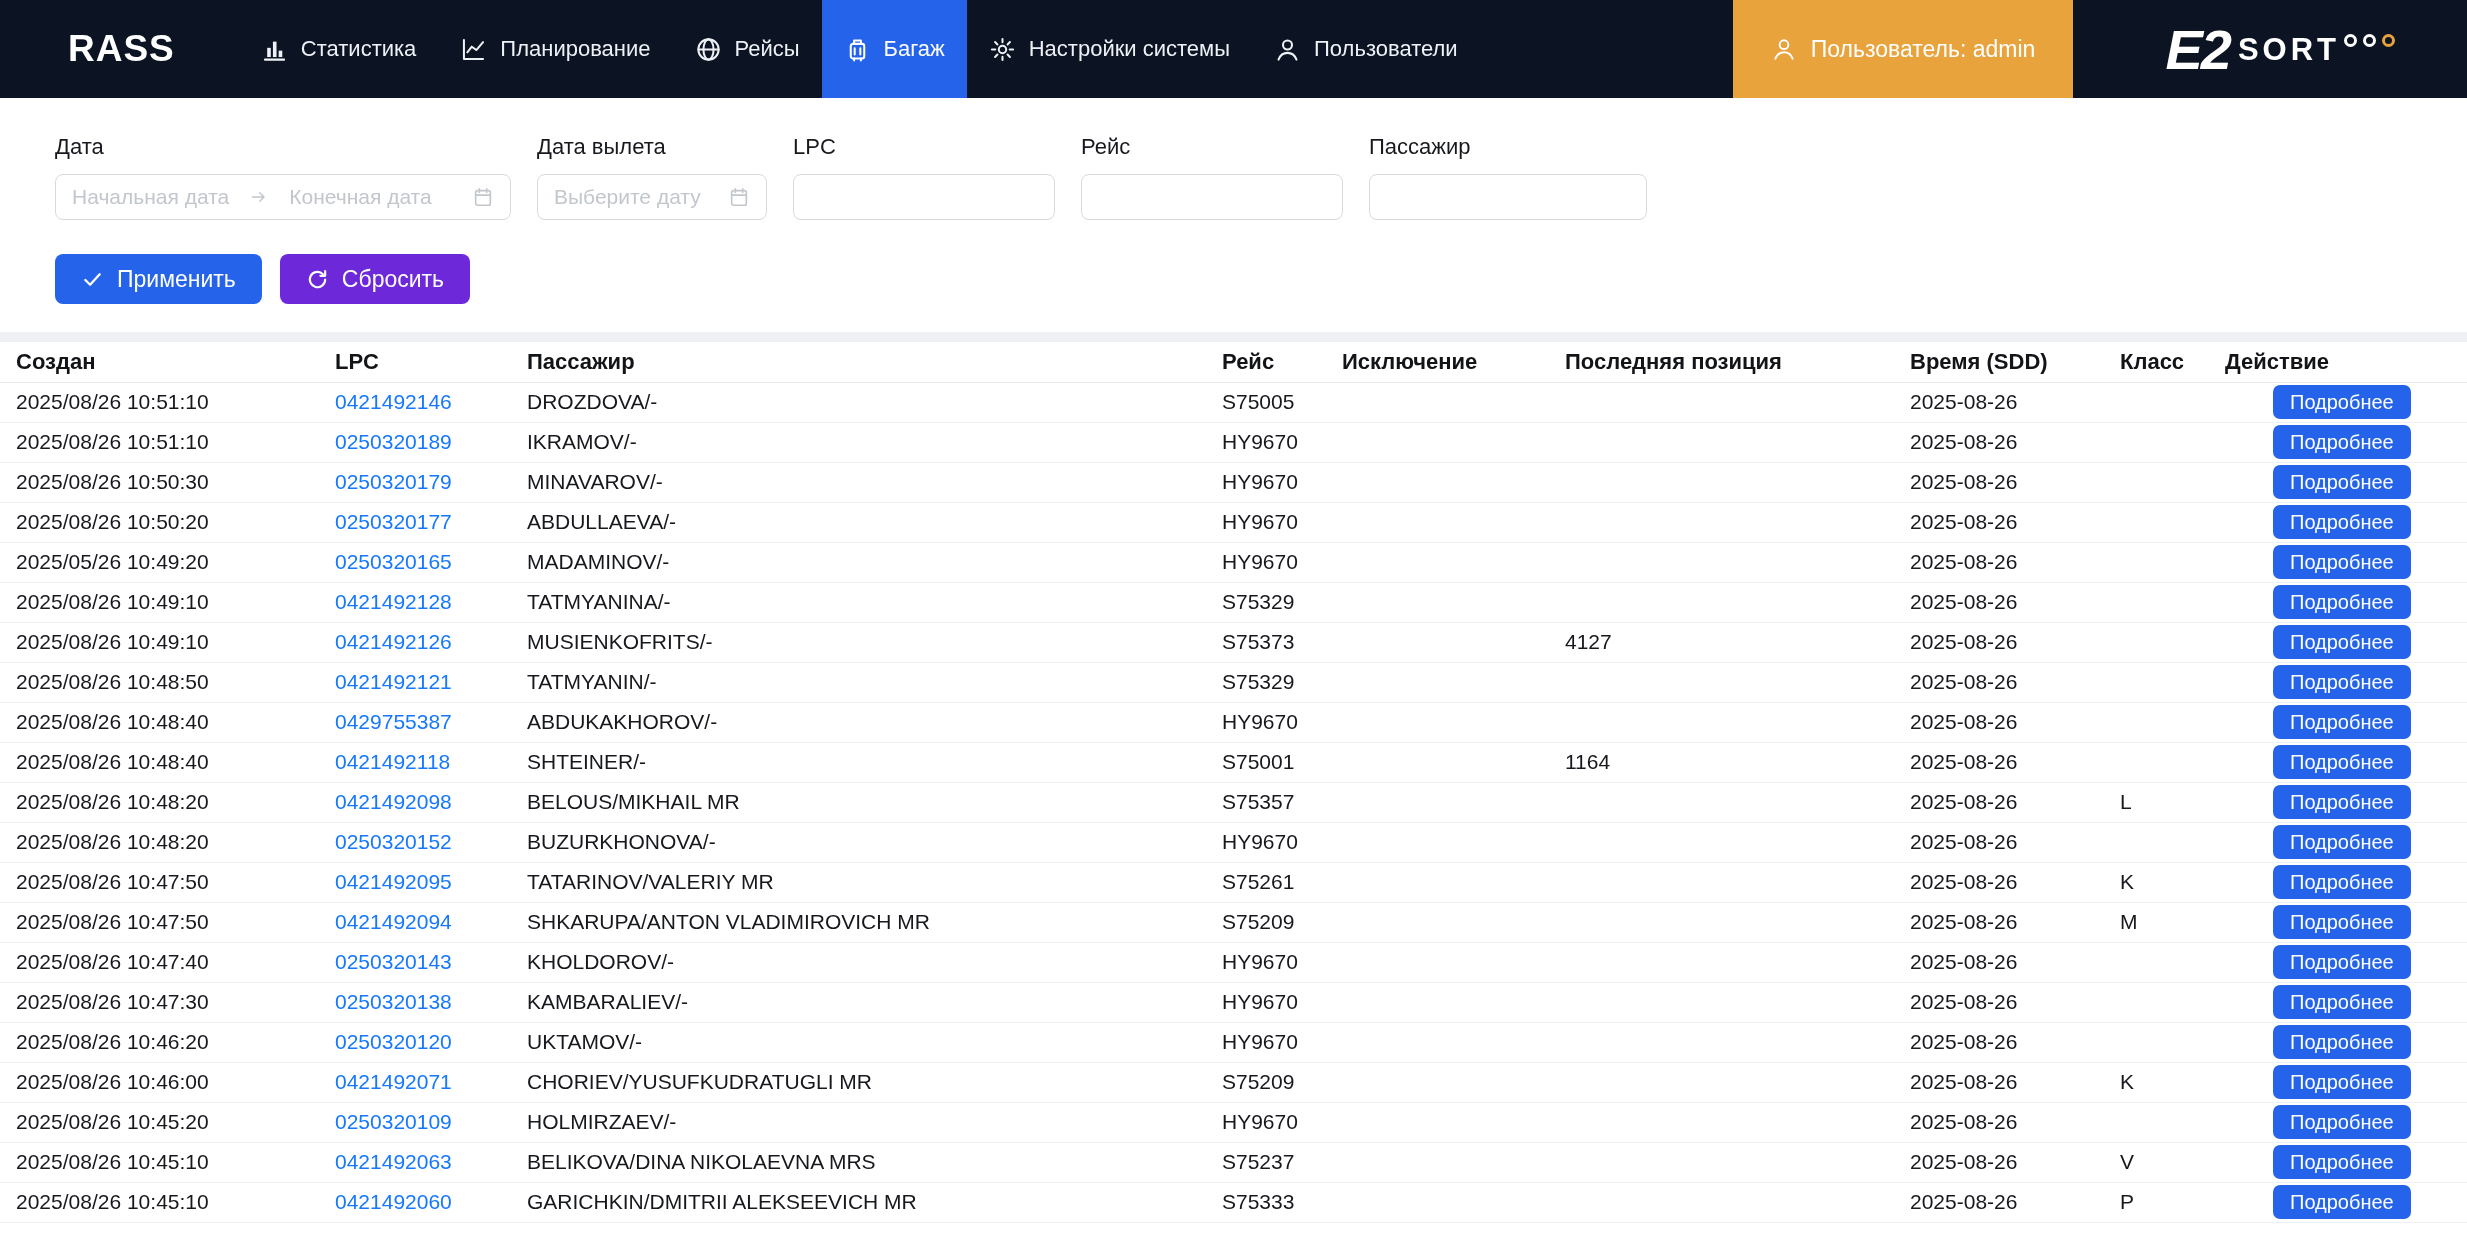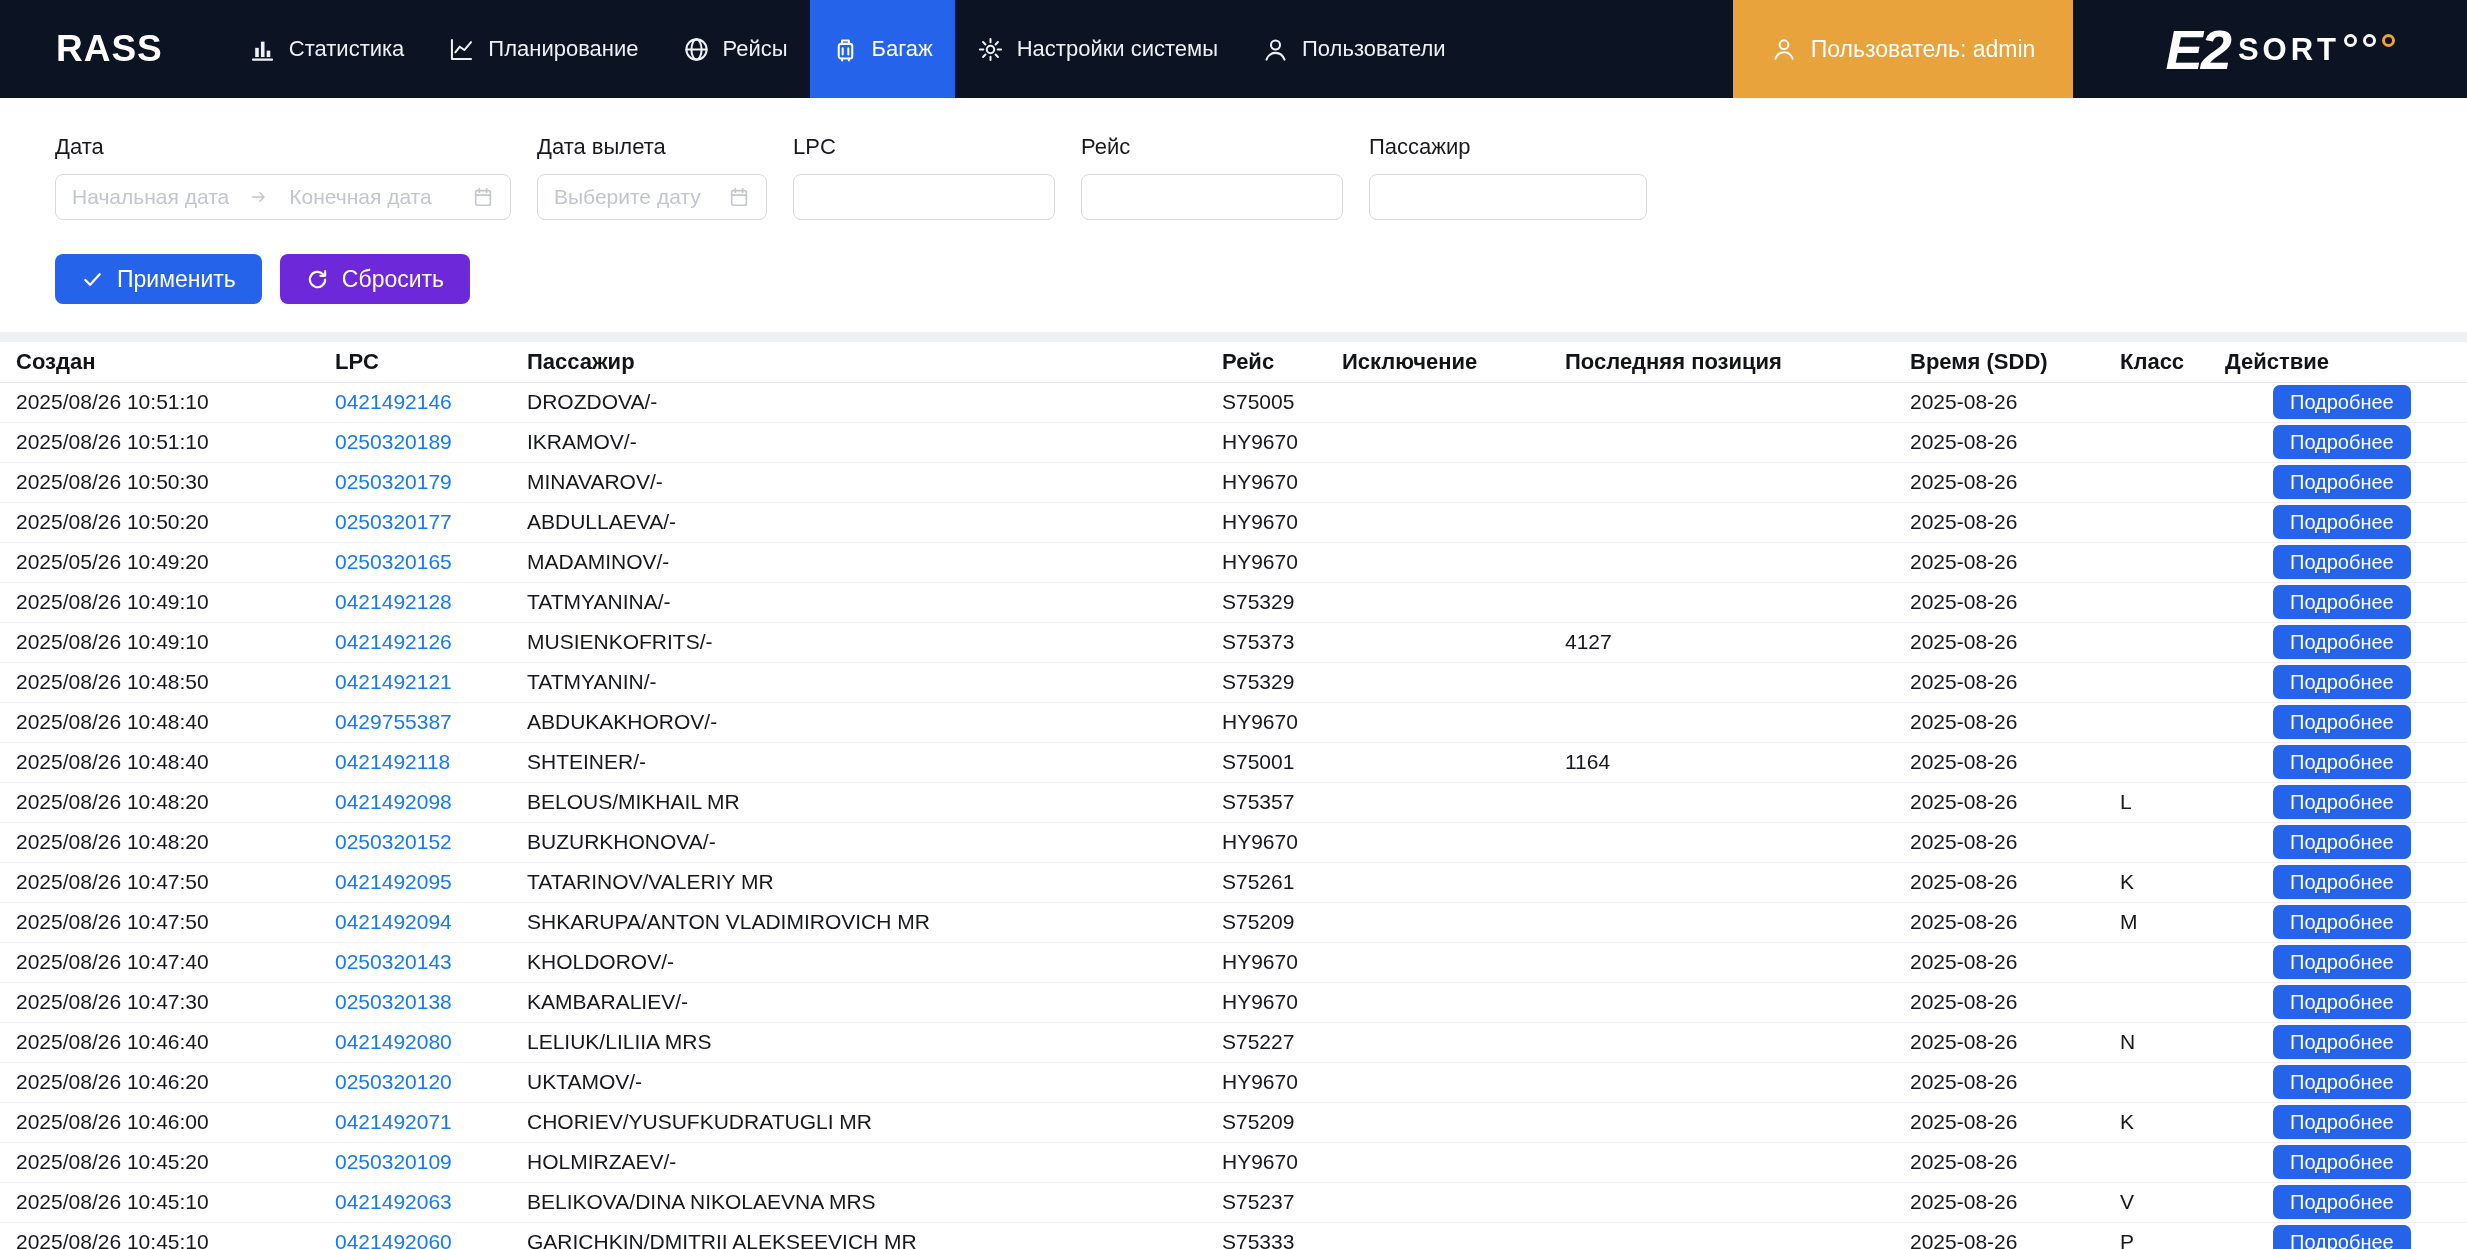--- a/index.html
+++ b/index.html
@@ -5,21 +5,21 @@
   * { margin:0; padding:0; box-sizing:border-box; }
   html,body { width:2467px; height:1249px; overflow:hidden; background:#fff;
     font-family:"Liberation Sans", sans-serif; color:#16181d; }
 
   :root { --primary:#2563eb; --link:#1677ff; --accent-orange:#e8a33d; --purple:#6d28d9; --nav-bg:#0c1322; }
 
   svg { fill:none; stroke:currentColor; stroke-width:1.8; stroke-linecap:round; stroke-linejoin:round; display:block; }
 
   
   .topnav { height:98px; background:var(--nav-bg); display:flex; align-items:stretch; color:#fff; }
-  .brand { display:flex; align-items:center; padding:0 64px 0 56px; font-size:37px; font-weight:700; letter-spacing:1px; }
+  .brand { display:flex; align-items:center; padding:0 64px 0 56px; font-size:37px; font-weight:700; letter-spacing:1px;margin-left:12px; }
   .nav-items { display:flex; align-items:stretch; }
   .nav-item { display:flex; align-items:center; gap:13px; padding:0 22px; font-size:22px; color:#eef1f6; cursor:pointer; white-space:nowrap; }
   .nav-item.active { background:var(--primary); color:#fff; }
   .nav-icon svg { width:27px; height:27px; }
   .user-btn { margin-left:auto; display:flex; align-items:center; gap:14px; background:var(--accent-orange);
     color:#fff; border:none; padding:0 38px; font-size:23px; cursor:pointer; font-family:inherit; }
   .user-btn svg { width:26px; height:26px; }
   .logo { display:flex; align-items:center; gap:8px; padding:0 72px 0 92px; }
   .logo-e2 { font-size:56px; font-weight:900; font-style:italic; letter-spacing:-2px; }
   .logo-right { display:flex; align-items:flex-start; gap:4px; }
@@ -436,31 +436,20 @@
     <td><a class="lpc-link">0250320138</a></td>
     <td>KAMBARALIEV/-</td>
     <td>HY9670</td>
     <td></td>
     <td></td>
     <td>2025-08-26</td>
     <td></td>
     <td><button class="details-btn">Подробнее</button></td>
   </tr>
 
-  <tr>
-    <td>2025/08/26 10:46:40</td>
-    <td><a class="lpc-link">0421492080</a></td>
-    <td>LELIUK/LILIIA MRS</td>
-    <td>S75227</td>
-    <td></td>
-    <td></td>
-    <td>2025-08-26</td>
-    <td>N</td>
-    <td><button class="details-btn">Подробнее</button></td>
-  </tr>
 
   <tr>
     <td>2025/08/26 10:46:20</td>
     <td><a class="lpc-link">0250320120</a></td>
     <td>UKTAMOV/-</td>
     <td>HY9670</td>
     <td></td>
     <td></td>
     <td>2025-08-26</td>
     <td></td>

